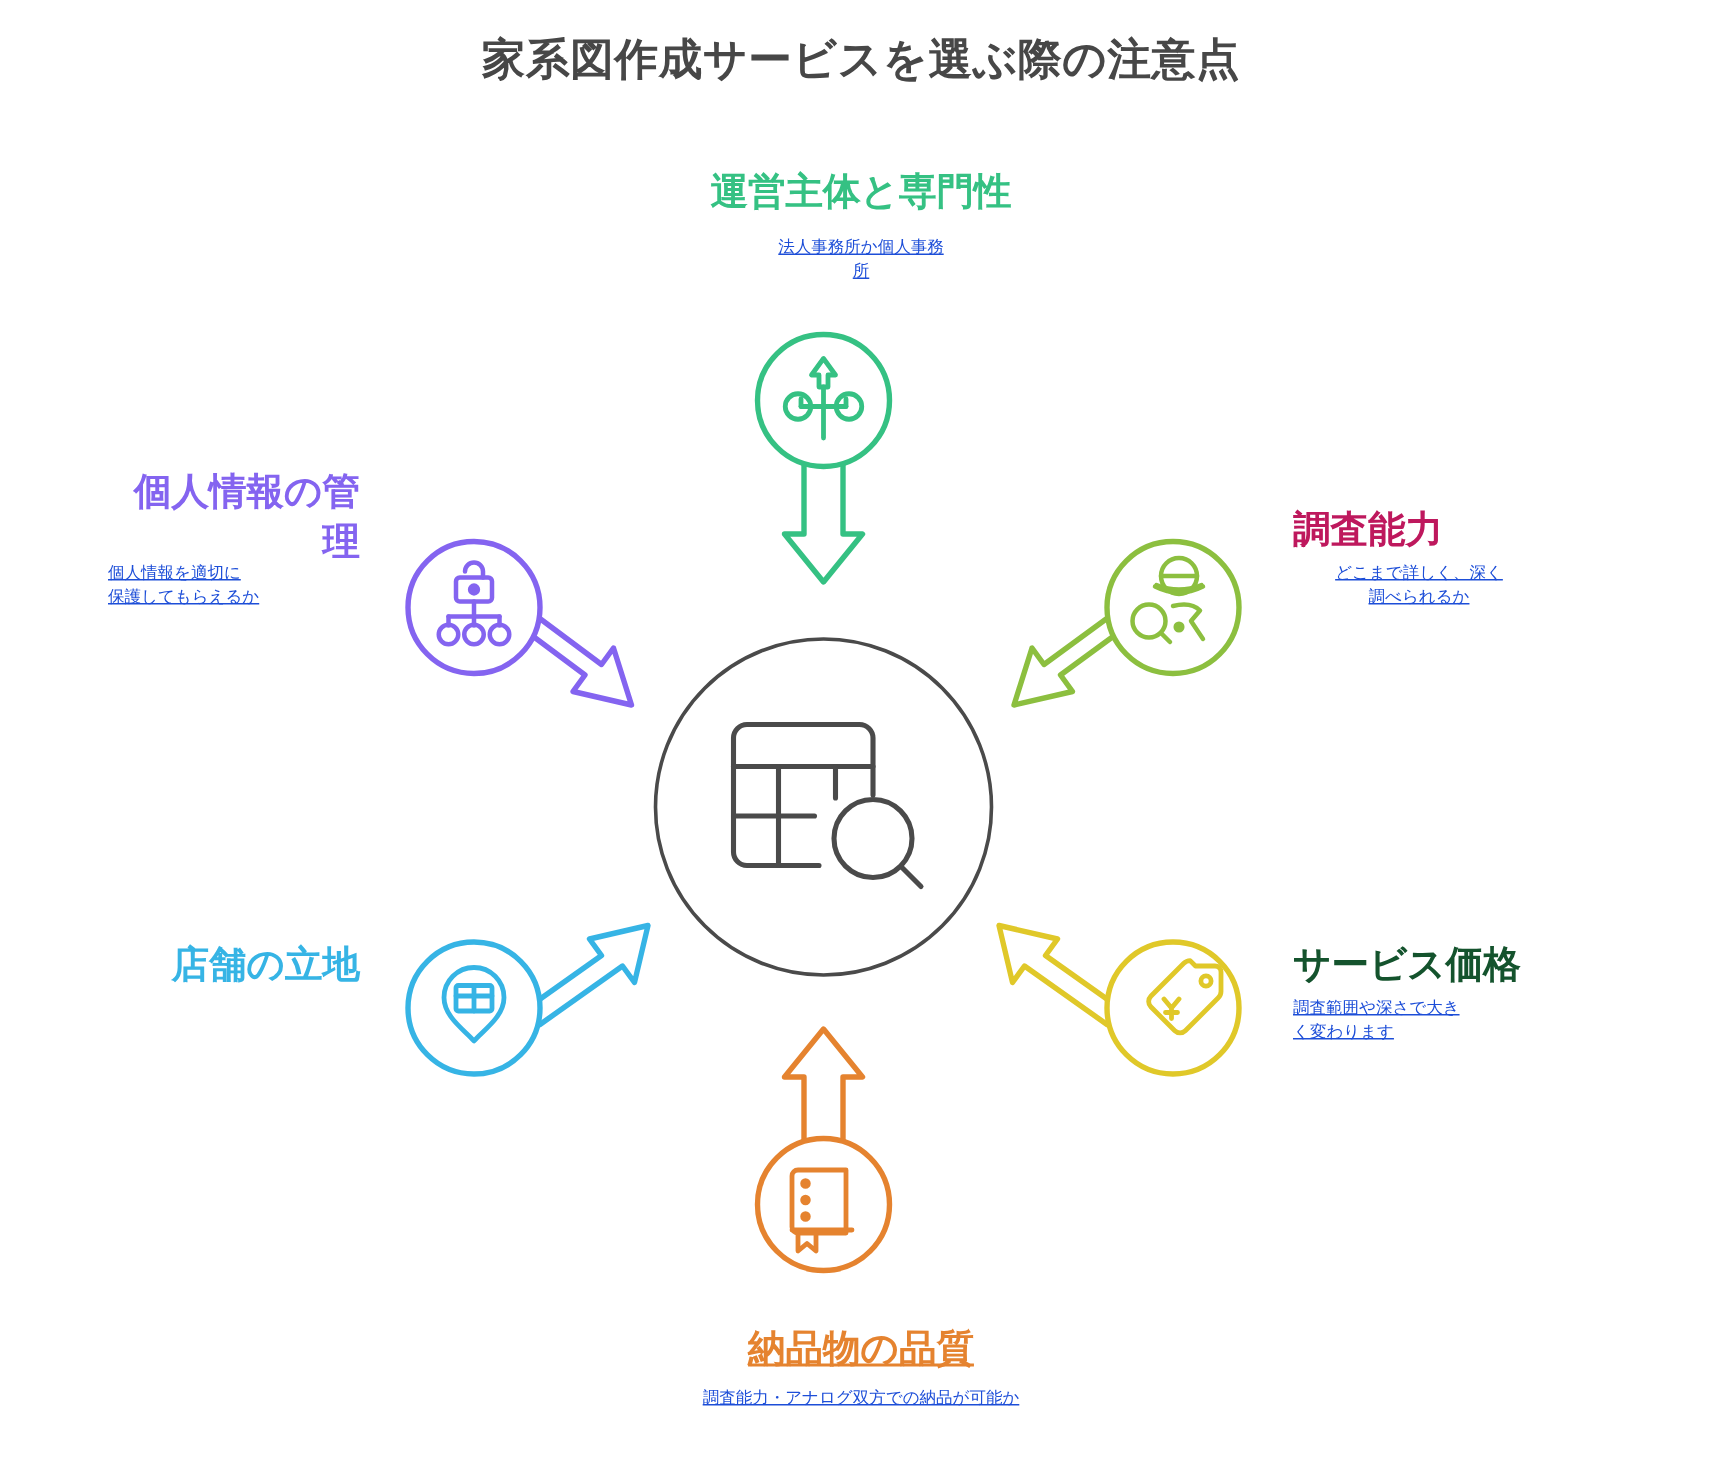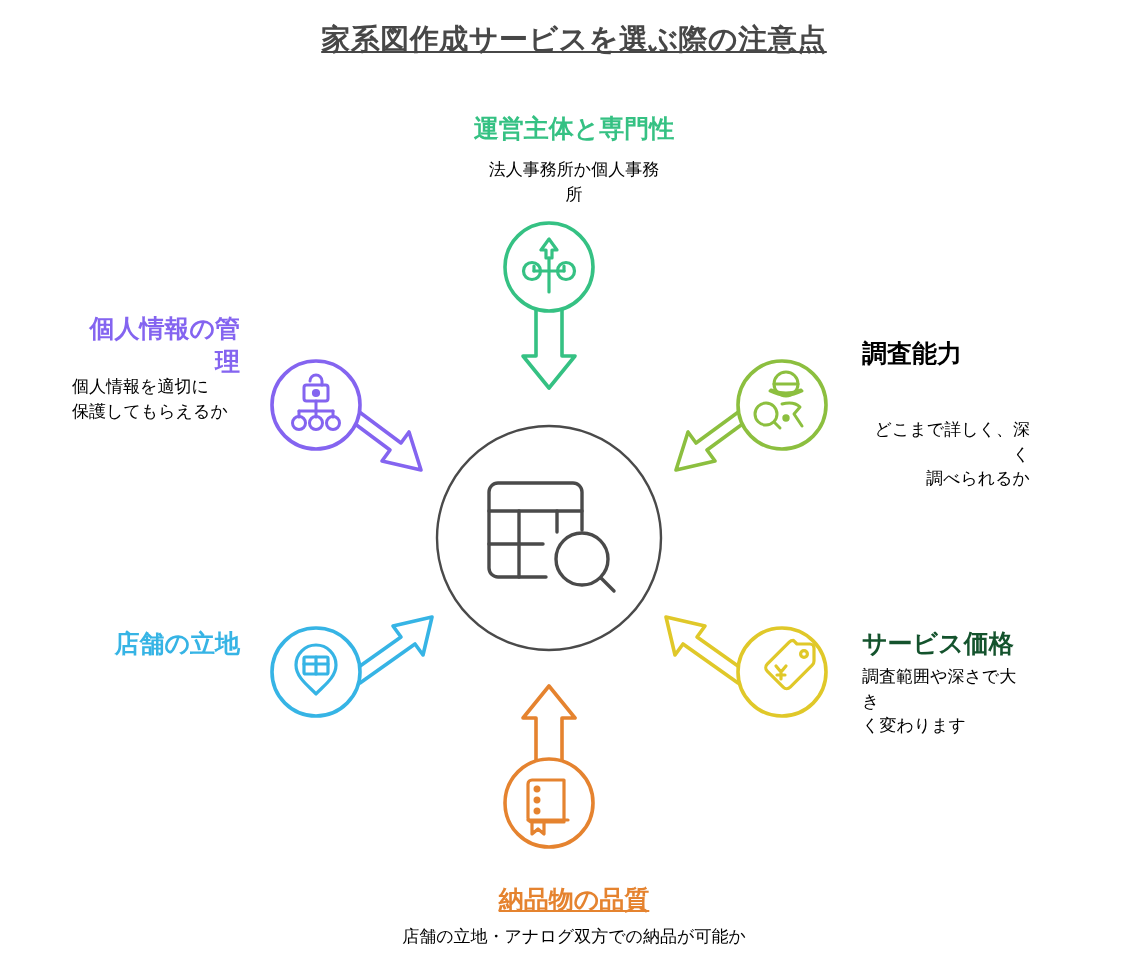--- a/index.html
+++ b/index.html
@@ -22,49 +22,49 @@
   .title {
     position: absolute;
     top: 20px;
     left: 0;
     width: 1148px;
     text-align: center;
     font-size: 29px;
     font-weight: bold;
     color: #474747;
     letter-spacing: 0.5px;
-    text-decoration: underline;
   }
   .svg-layer {
     position: absolute;
     top: 0;
     left: 0;
     width: 1148px;
     height: 980px;
   }
   .node-label {
     position: absolute;
     font-weight: bold;
     font-size: 25px;
     line-height: 1.32;
   }
   .node-desc {
     position: absolute;
-    font-size: 17px;
+    font-size: 11px;
     line-height: 1.45;
-    color: #000000;
+    color: #1d4ed8;
+    text-decoration: underline;
   }
 
   
   .lbl-top   { left: 404px; top: 112px; width: 340px; text-align: center; }
   .desc-top  { left: 424px; top: 158px; width: 300px; text-align: center; }
 
   
   .lbl-ur    { left: 862px; top: 337px; width: 230px; text-align: left; }
-  .desc-ur   { left: 862px; top: 375px; width: 168px; text-align: right; margin-top: 43px; }
+  .desc-ur   { left: 862px; top: 375px; width: 168px; text-align: center; }
 
   
   .lbl-lr    { left: 862px; top: 627px; width: 230px; text-align: left; }
   .desc-lr   { left: 862px; top: 665px; width: 168px; text-align: left; }
 
   
   .lbl-bot   { left: 404px; top: 883px; width: 340px; text-align: center; text-decoration: underline; }
   .desc-bot  { left: 344px; top: 925px; width: 460px; text-align: center; }
 
   
@@ -175,27 +175,27 @@
         <circle cx="316" cy="423" r="6.5"></circle>
         <circle cx="333" cy="423" r="6.5"></circle>
       </g>
     </g>
 
   </svg>
 
   <div class="node-label lbl-top" style="color:#35c183">運営主体と専門性</div>
   <div class="node-desc  desc-top">法人事務所か個人事務<br>所</div>
 
-  <div class="node-label lbl-ur" style="color:#000000">調査能力</div>
+  <div class="node-label lbl-ur" style="color:#be185d">調査能力</div>
   <div class="node-desc  desc-ur">どこまで詳しく、深く<br>調べられるか</div>
 
   <div class="node-label lbl-lr" style="color:#14532d">サービス価格</div>
   <div class="node-desc  desc-lr">調査範囲や深さで大き<br>く変わります</div>
 
   <div class="node-label lbl-bot" style="color:#e5832f">納品物の品質</div>
-  <div class="node-desc  desc-bot">店舗の立地・アナログ双方での納品が可能か</div>
+  <div class="node-desc  desc-bot">調査能力・アナログ双方での納品が可能か</div>
 
   <div class="node-label lbl-ll" style="color:#36b4e5">店舗の立地</div>
 
   <div class="node-label lbl-ul" style="color:#8464f0">個人情報の管<br>理</div>
   <div class="node-desc  desc-ul">個人情報を適切に<br>保護してもらえるか</div>
 
 </div>
 
 </body></html>

